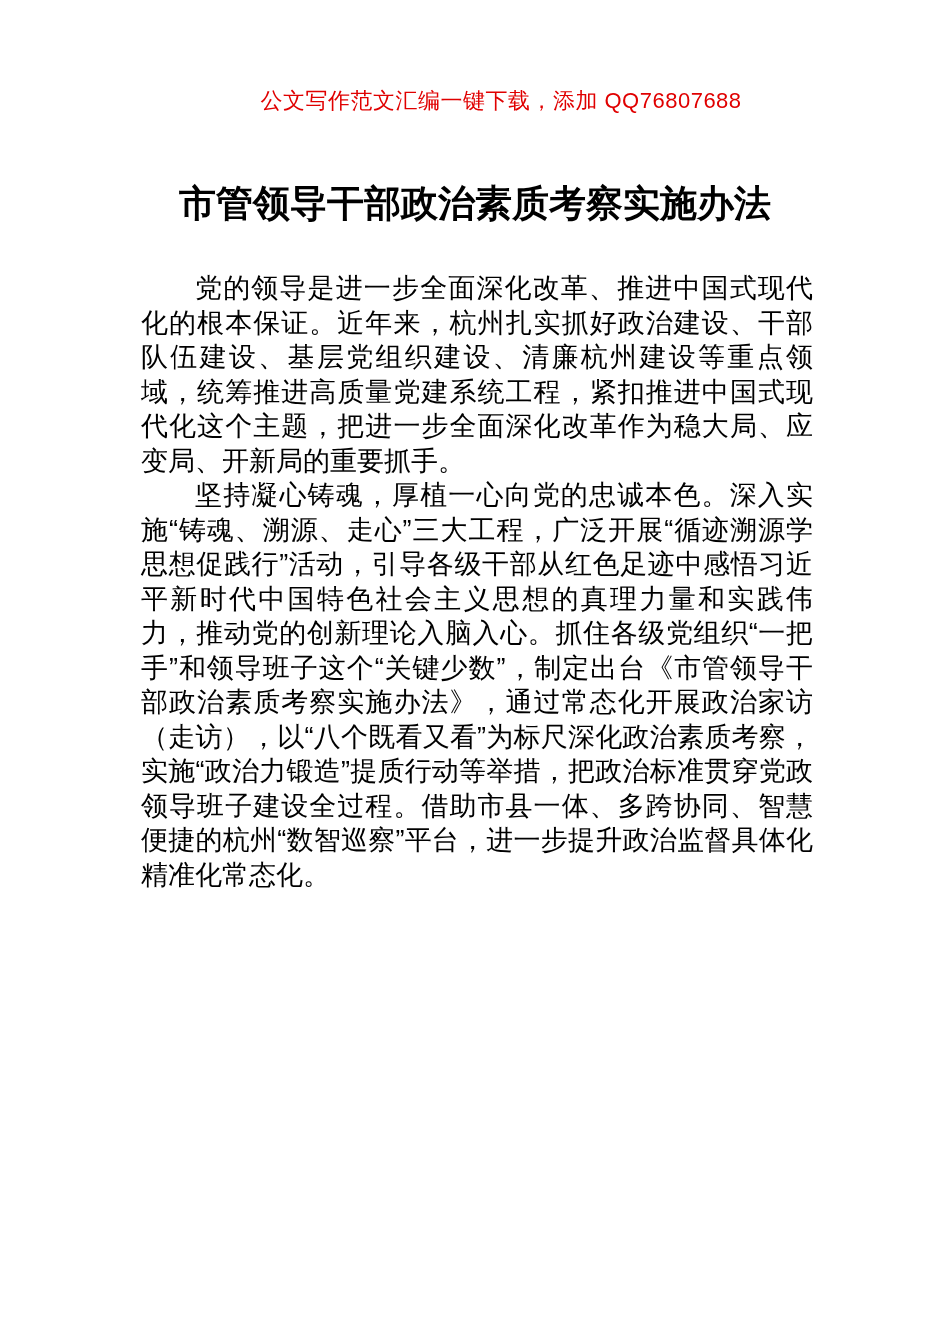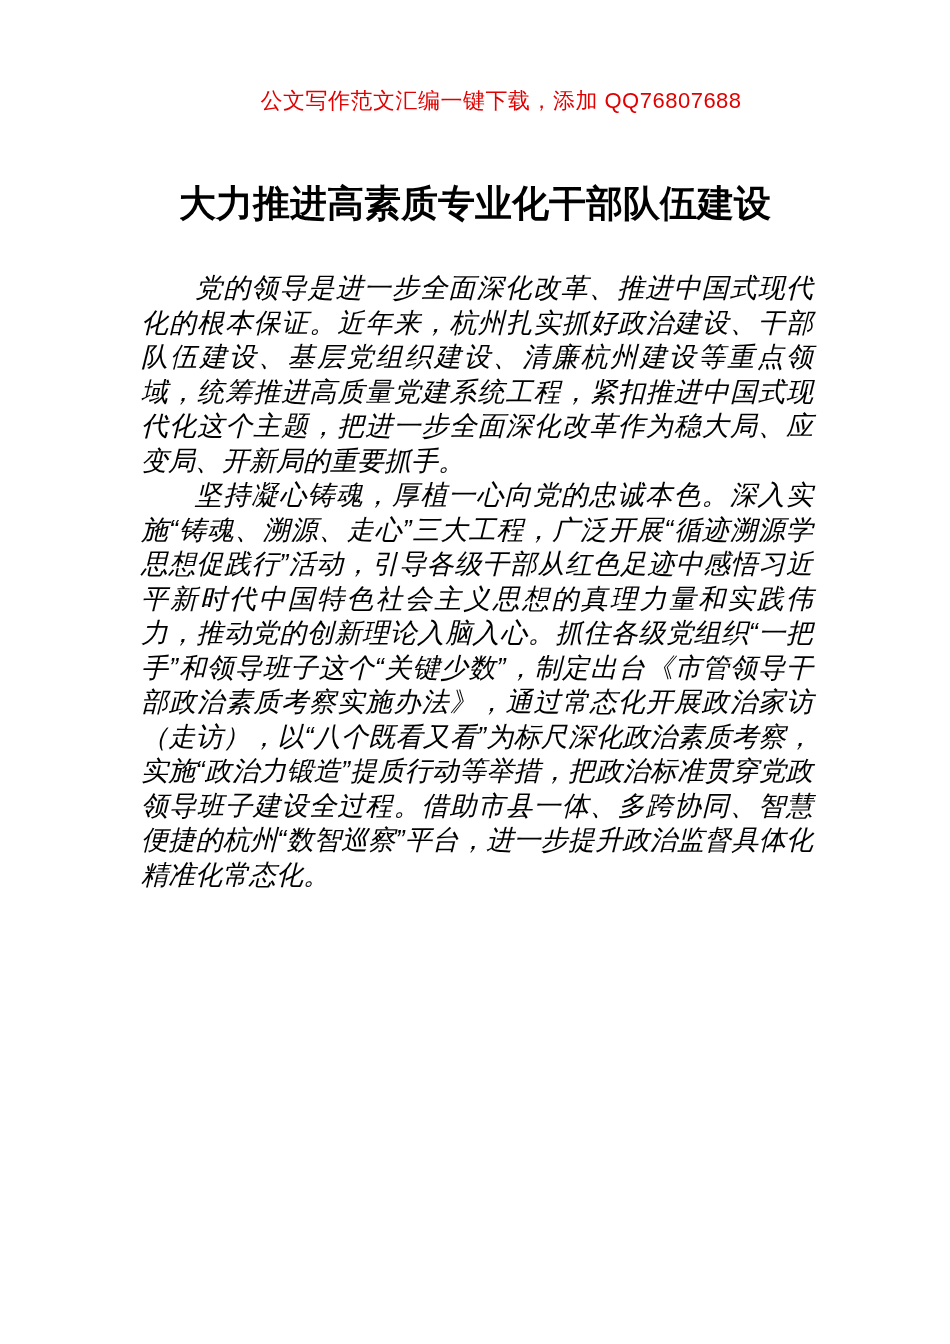--- a/index.html
+++ b/index.html
@@ -46,37 +46,36 @@
   .doc-body {
     position: absolute;
     top: 271px;
     left: 141px;
     width: 672px;
     font-size: 27px;
     line-height: 34.5px;
     text-align: justify;
     text-justify: inter-ideograph;
     color: #000000;
-    font-style: italic;
   }
   .doc-body p {
     margin: 0;
     padding: 0;
     text-indent: 2em;
     word-break: break-all;
     overflow-wrap: break-word;
   }
 </style>
 </head>
 <body>
 
 <div class="page">
 
   <div class="promo">公文写作范文汇编一键下载，添加 QQ76807688</div>
 
-  <h1 class="doc-title">大力推进高素质专业化干部队伍建设</h1>
+  <h1 class="doc-title">市管领导干部政治素质考察实施办法</h1>
 
   <div class="doc-body">
     <p>党的领导是进一步全面深化改革、推进中国式现代化的根本保证。近年来，杭州扎实抓好政治建设、干部队伍建设、基层党组织建设、清廉杭州建设等重点领域，统筹推进高质量党建系统工程，紧扣推进中国式现代化这个主题，把进一步全面深化改革作为稳大局、应变局、开新局的重要抓手。</p>
     <p>坚持凝心铸魂，厚植一心向党的忠诚本色。深入实施“铸魂、溯源、走心”三大工程，广泛开展“循迹溯源学思想促践行”活动，引导各级干部从红色足迹中感悟习近平新时代中国特色社会主义思想的真理力量和实践伟力，推动党的创新理论入脑入心。抓住各级党组织“一把手”和领导班子这个“关键少数”，制定出台《市管领导干部政治素质考察实施办法》，通过常态化开展政治家访（走访），以“八个既看又看”为标尺深化政治素质考察，实施“政治力锻造”提质行动等举措，把政治标准贯穿党政领导班子建设全过程。借助市县一体、多跨协同、智慧便捷的杭州“数智巡察”平台，进一步提升政治监督具体化精准化常态化。</p>
   </div>
 
 </div>
 
 </body></html>

